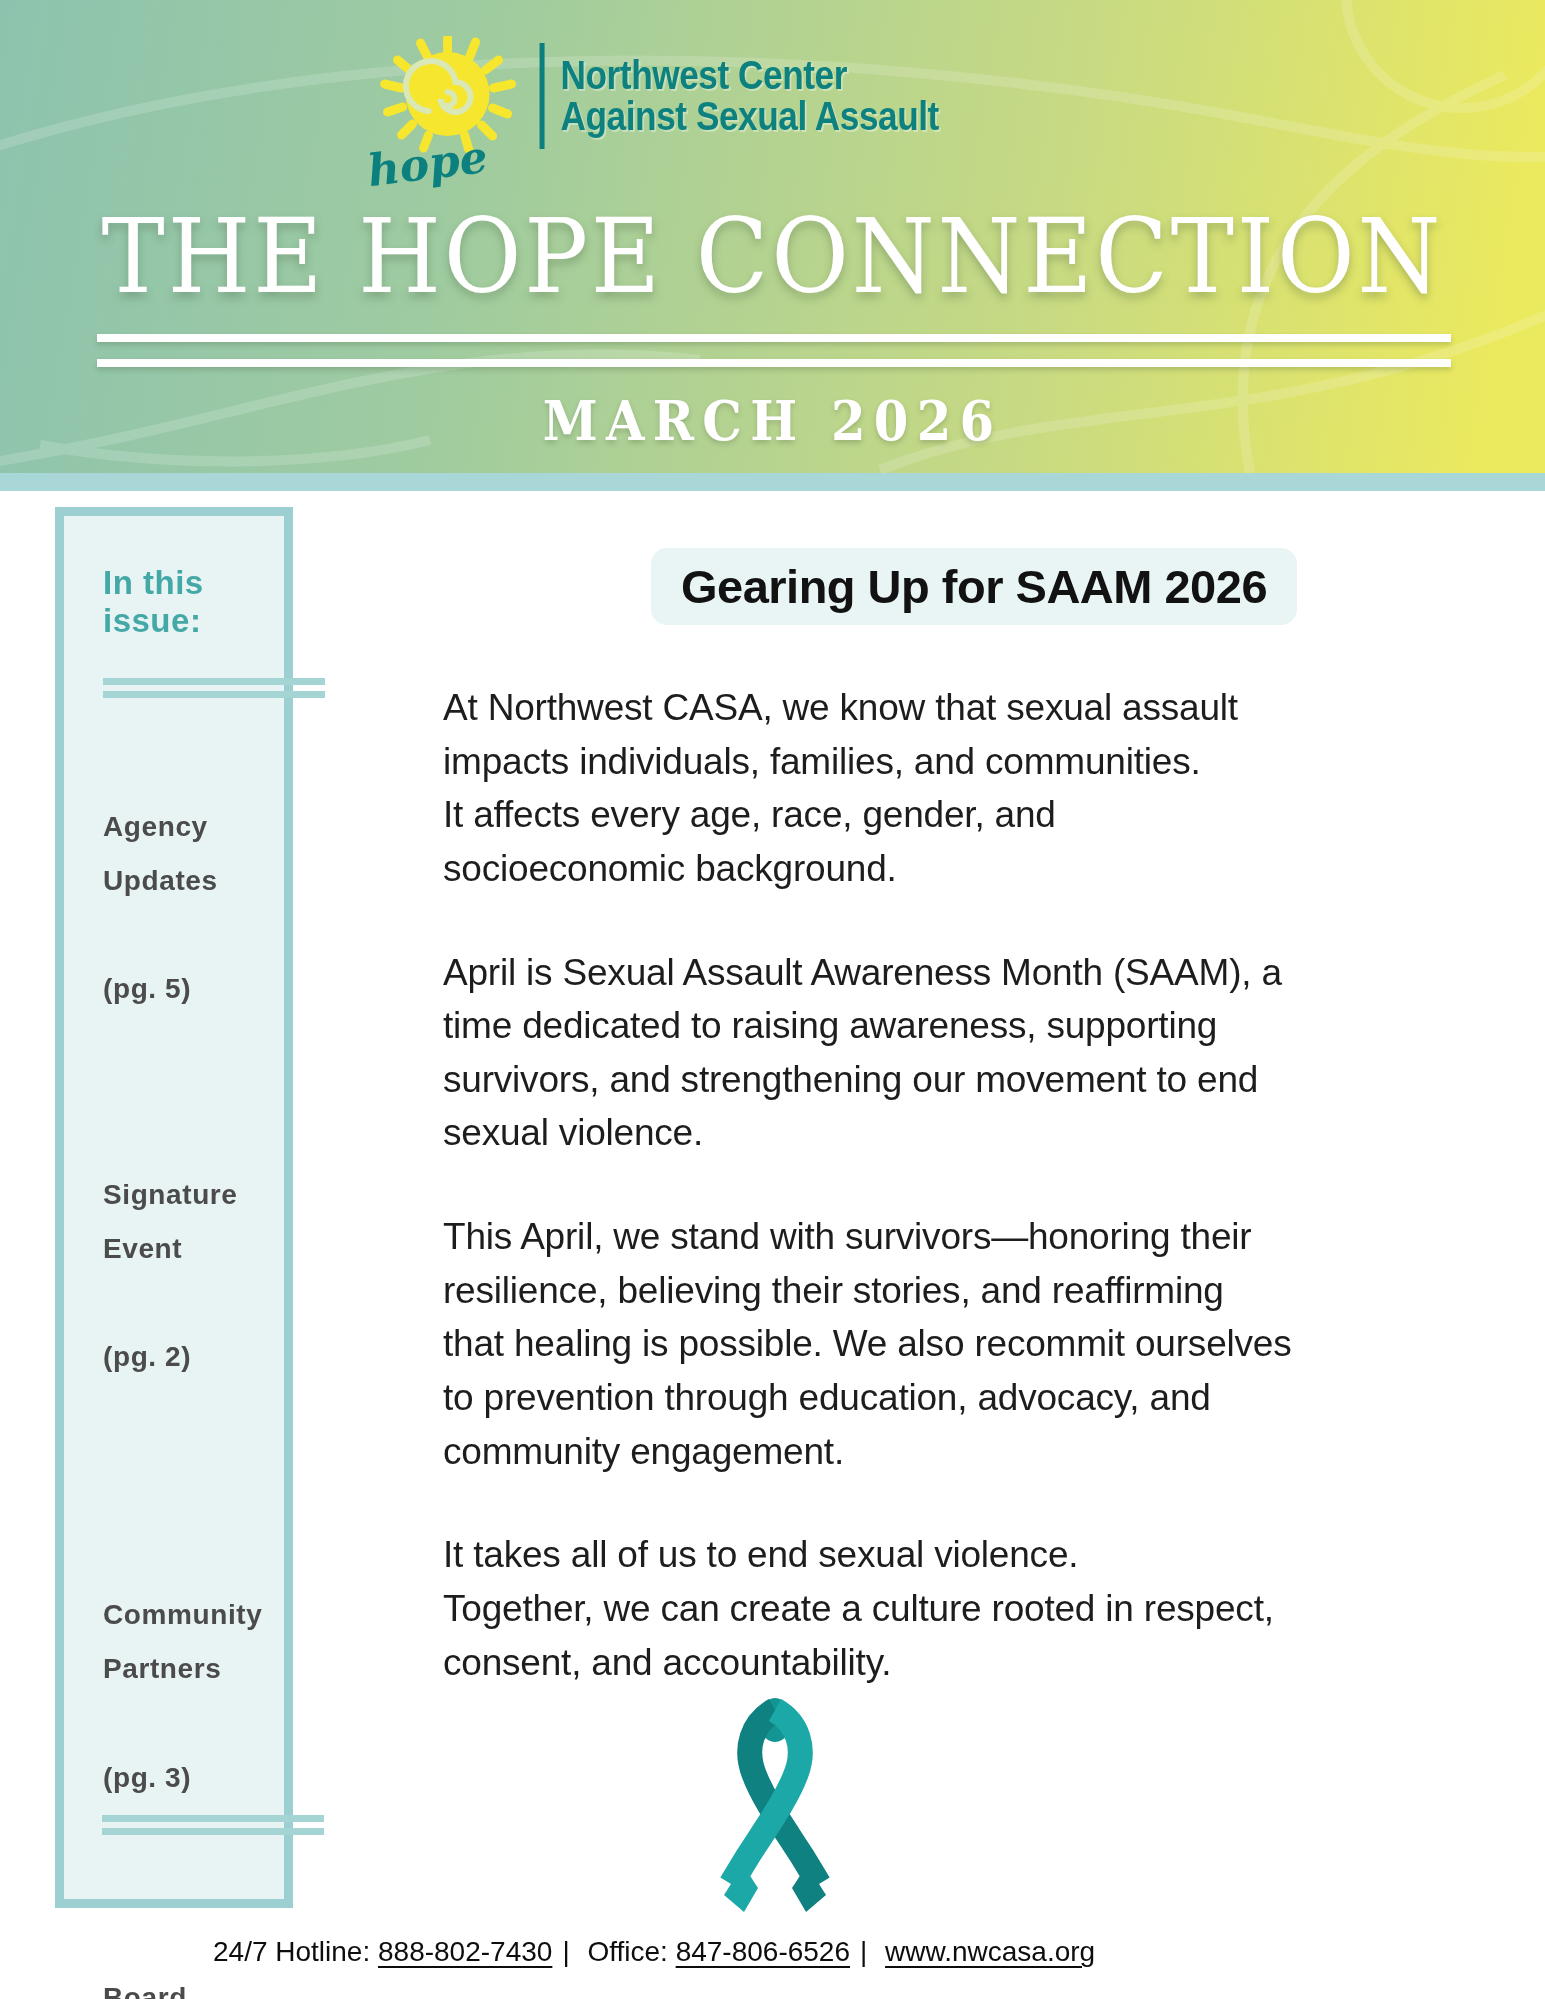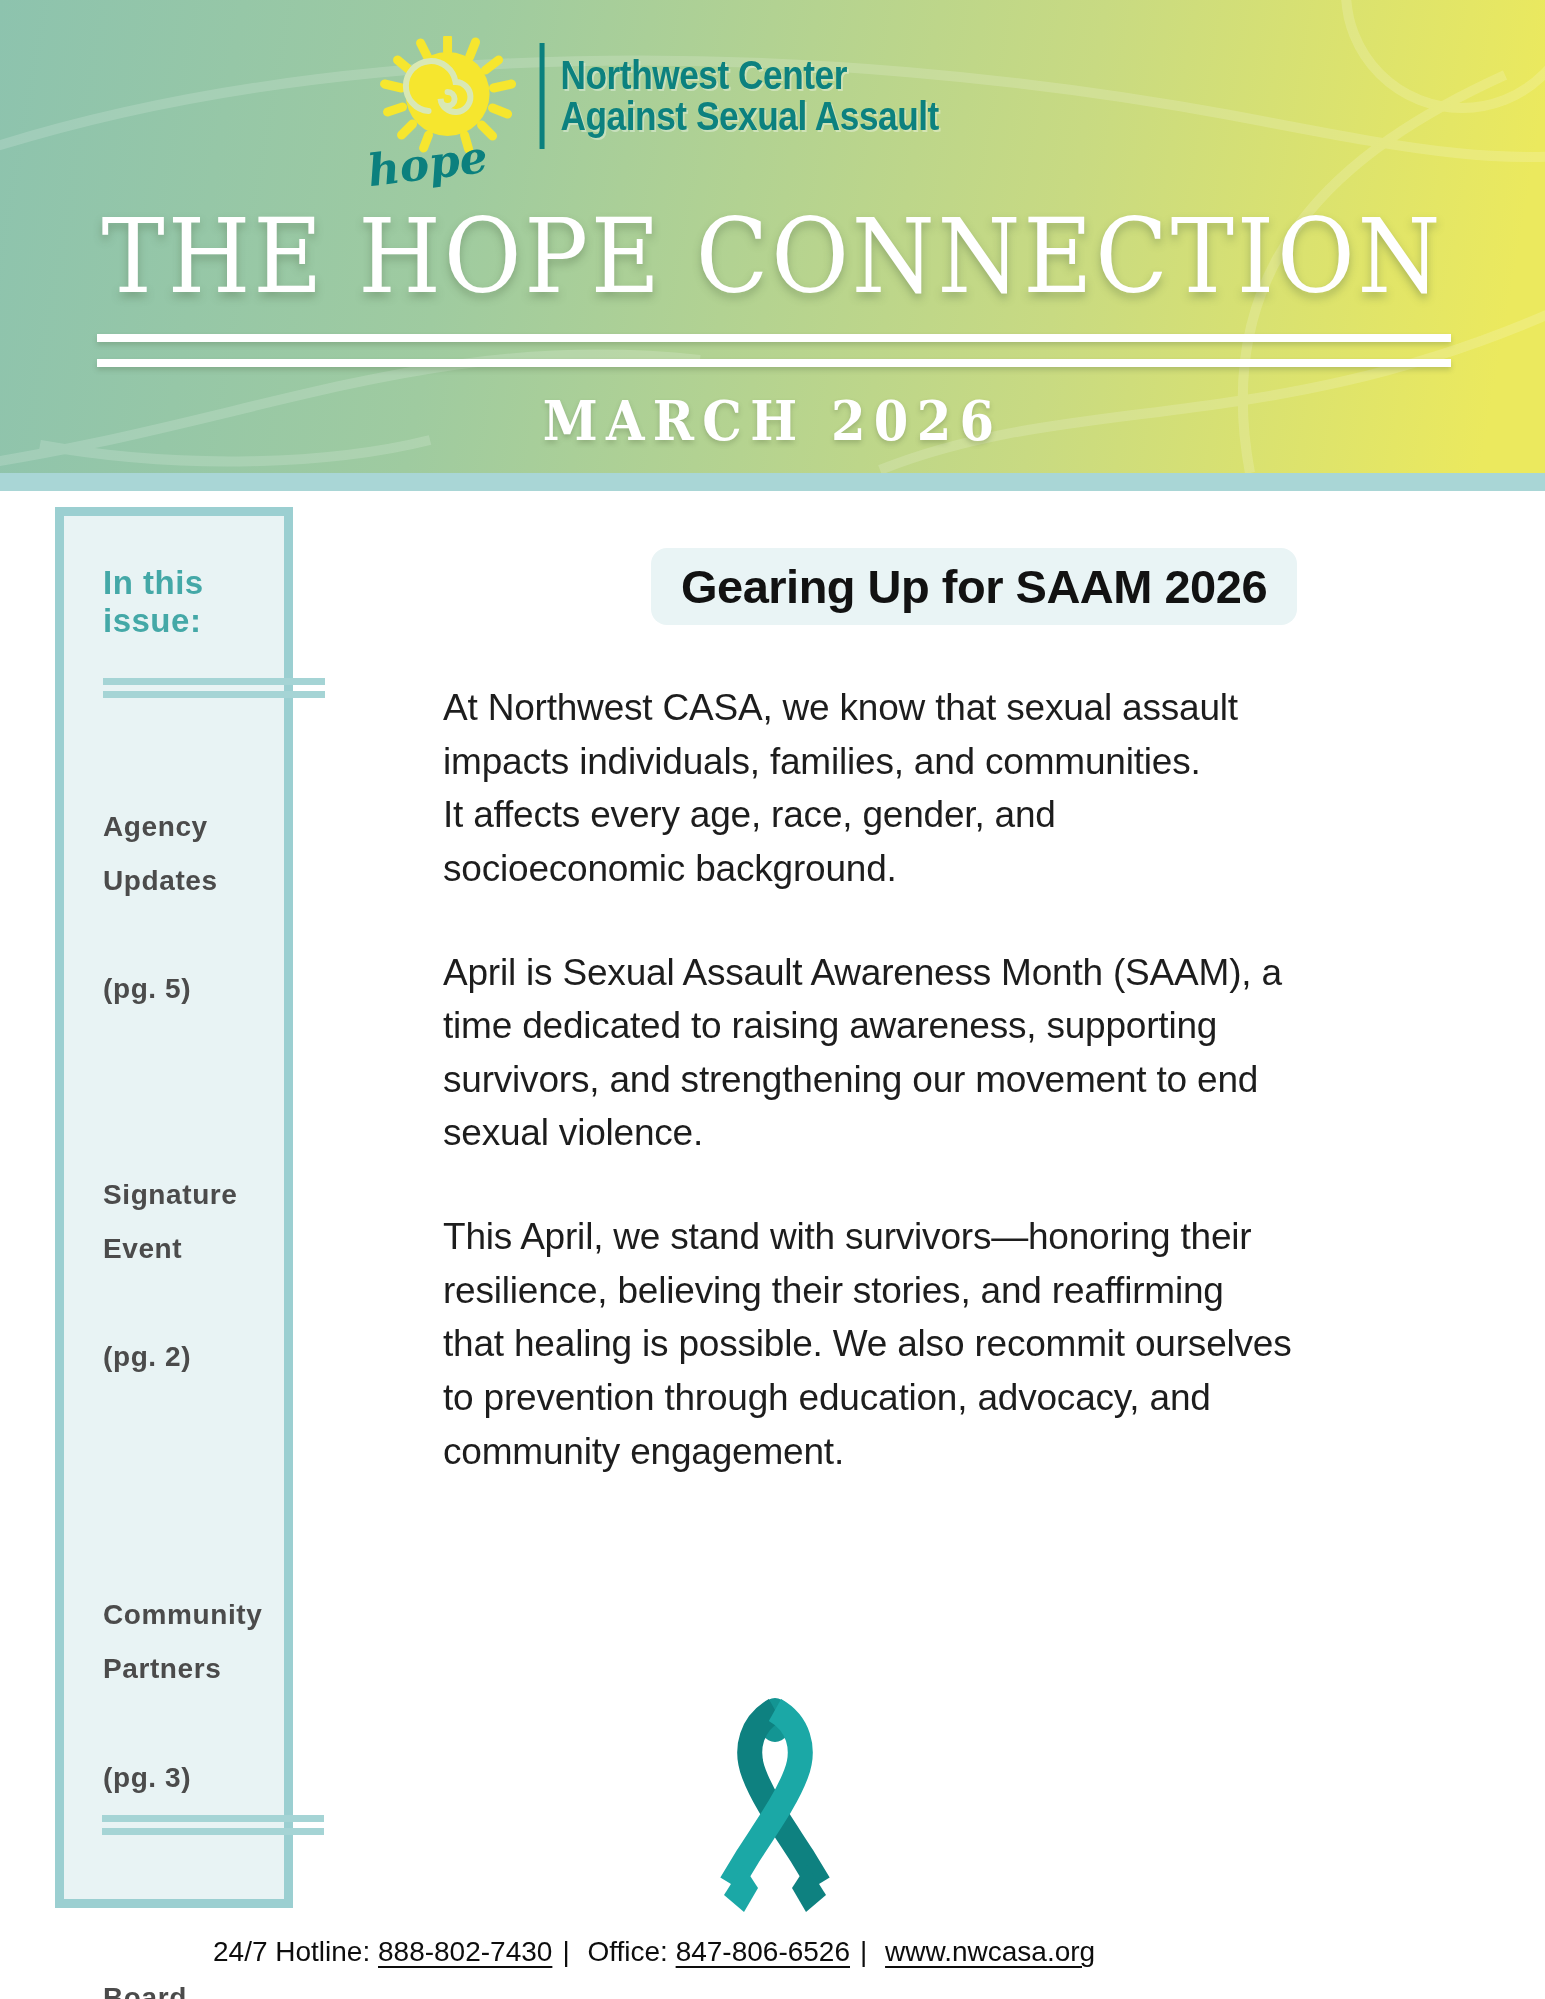--- a/index.html
+++ b/index.html
@@ -194,20 +194,23 @@
 socioeconomic background.</p>
     <p>April is Sexual Assault Awareness Month (SAAM), a
 time dedicated to raising awareness, supporting
 survivors, and strengthening our movement to end
 sexual violence.</p>
     <p>This April, we stand with survivors—honoring their
 resilience, believing their stories, and reaffirming
 that healing is possible. We also recommit ourselves
 to prevention through education, advocacy, and
 community engagement.</p>
+    <p>It takes all of us to end sexual violence.
+Together, we can create a culture rooted in respect,
+consent, and accountability.</p>
   </div>
 
   <svg class="ribbon" viewBox="0 0 130 238">
     <ellipse cx="65" cy="24" rx="17" ry="22" fill="#139593"></ellipse>
     <path d="M65 14 C 42 27 34 52 44 78 C 53 102 70 126 92 160 L 109 188" fill="none" stroke="#0e8180" stroke-width="25"></path>
     <path d="M65 14 C 88 27 96 52 86 78 C 77 102 60 126 38 160 L 21 188" fill="none" stroke="#1ba8a6" stroke-width="25"></path>
     <path d="M97 169 L 116 199 L 96 216 L 82 192 Z" fill="#0e8180"></path>
     <path d="M33 169 L 14 199 L 34 216 L 48 192 Z" fill="#1ba8a6"></path>
   </svg>
 

